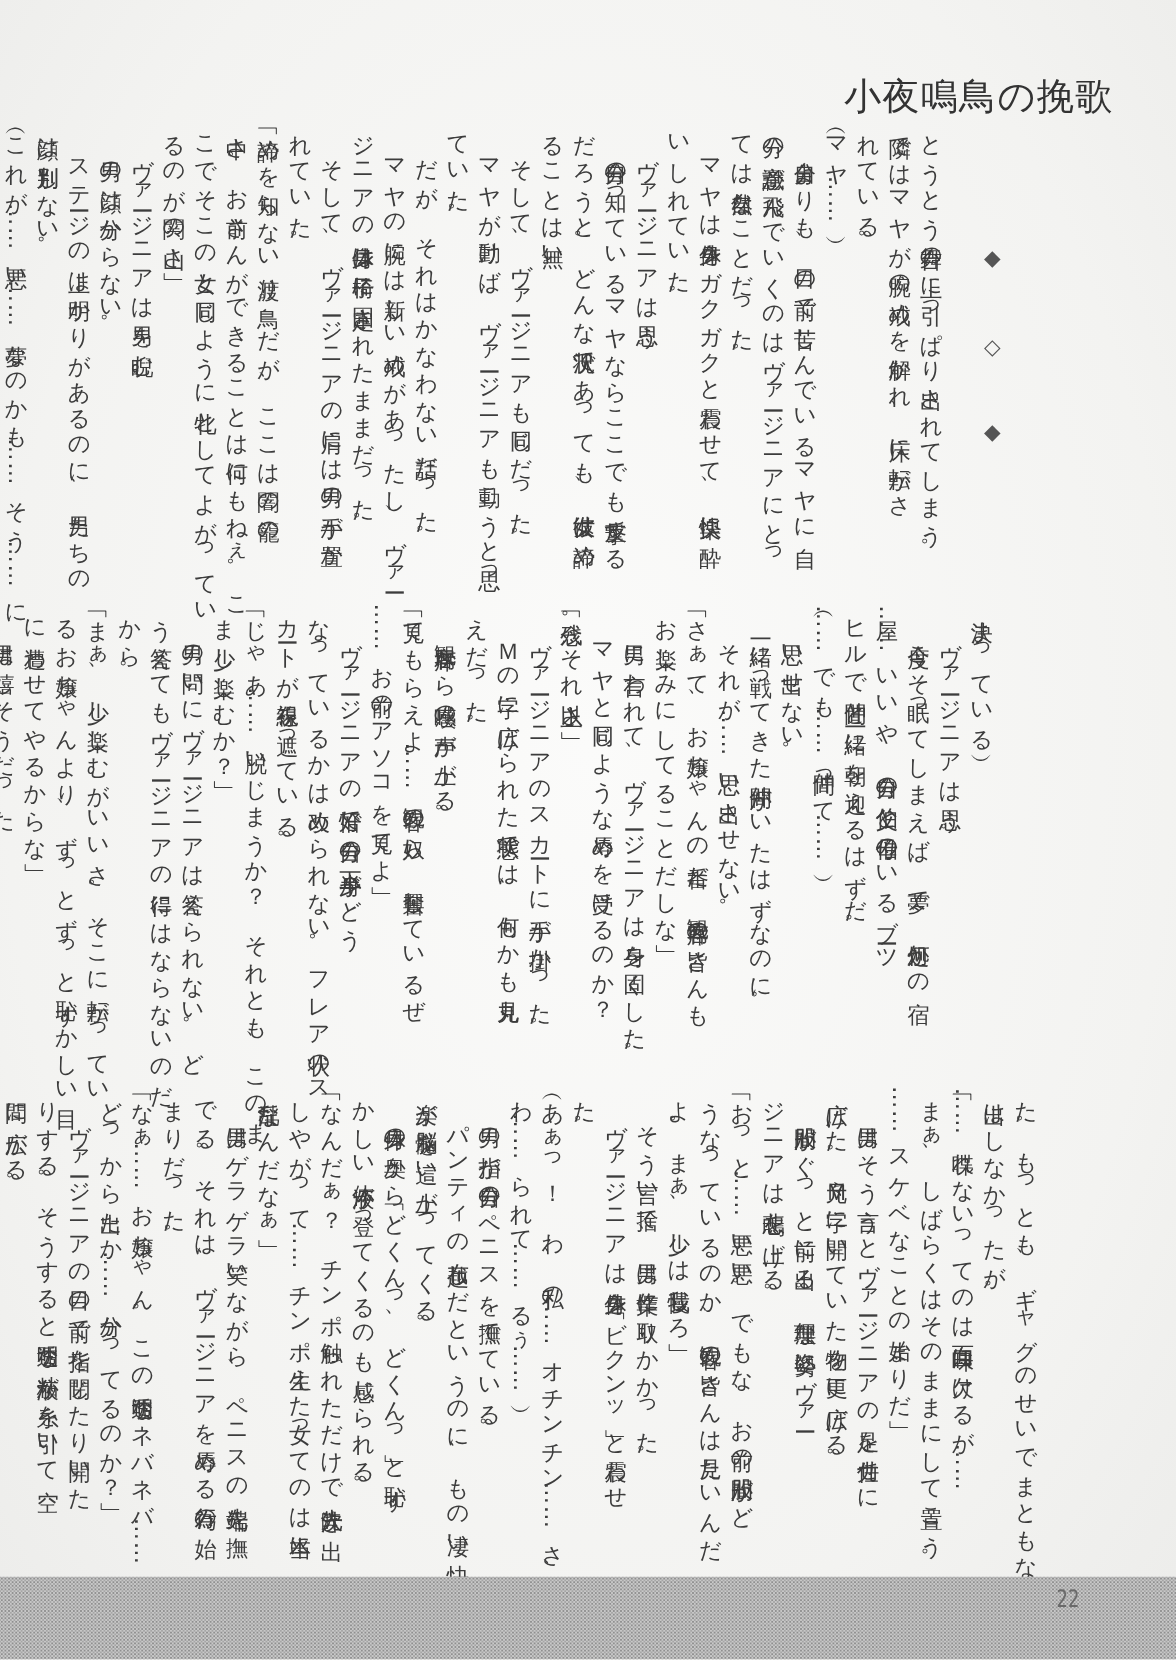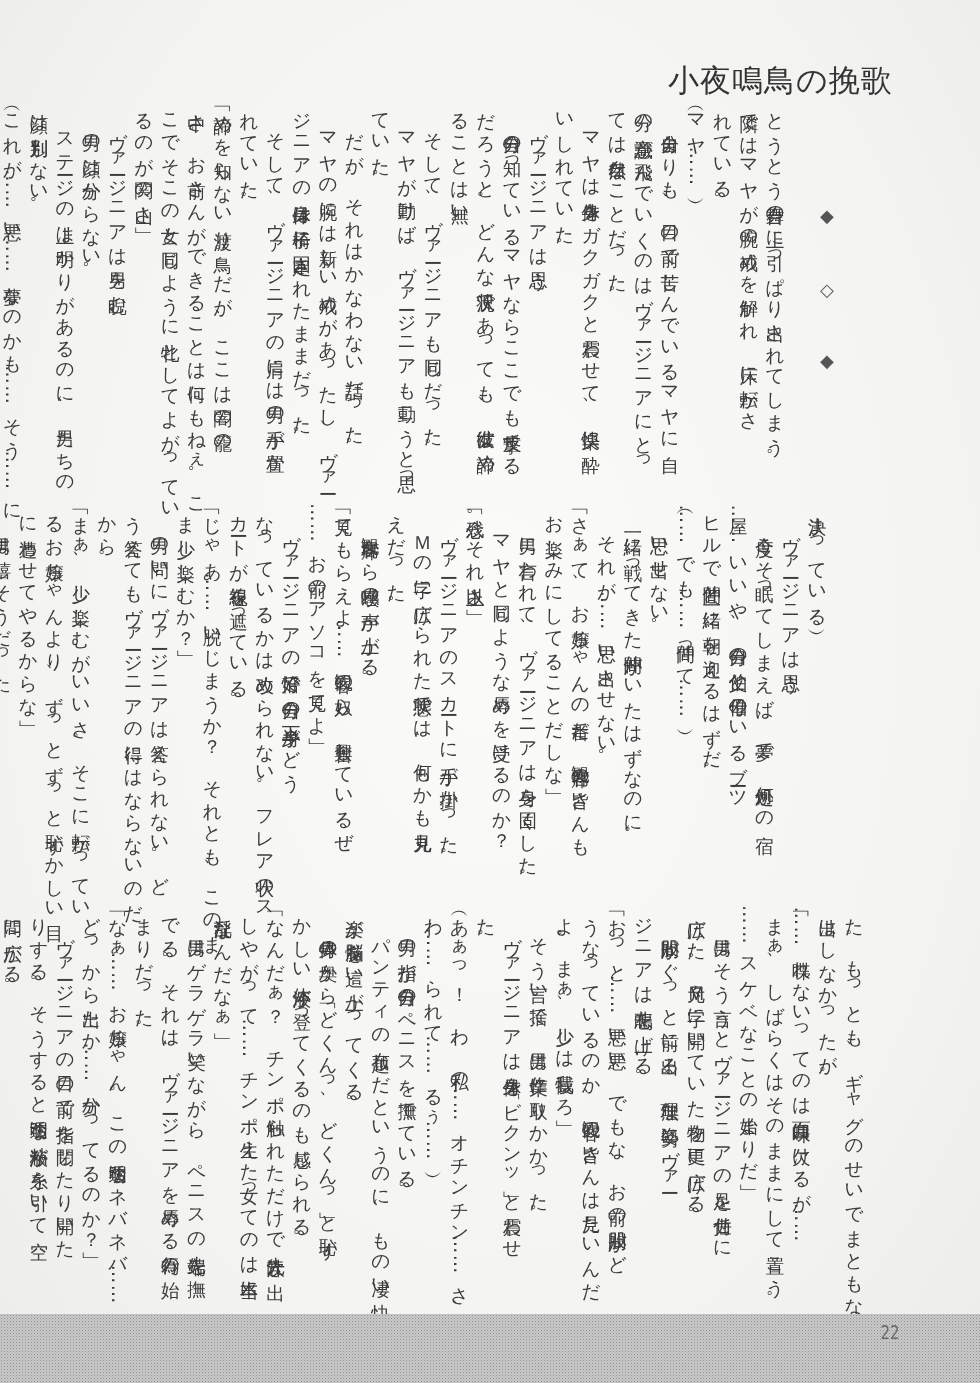--- a/index.html
+++ b/index.html
@@ -11,20 +11,21 @@
   }
   .page-sheen {
     position: absolute; inset: 0;
     background: radial-gradient(ellipse at 50% 45%, #fbfbfa 0%, #f3f3f1 70%, #ececea 100%);
   }
   .title {
     position: absolute; left: 668px; top: 60px; width: 260px; height: 40px;
     font-size: 31px; letter-spacing: 1px; color: #333;
     white-space: nowrap;
     font-family: Liberation Sans, sans-serif;
+    text-align: right;
   }
   .vblock {
     position: absolute;
     writing-mode: vertical-rl;
     font-size: 18.6px;
     line-height: 26.3px;
     letter-spacing: 1.4px;
     color: #3c3c3c;
     white-space: pre;
     font-family: "DejaVu Sans", sans-serif;

